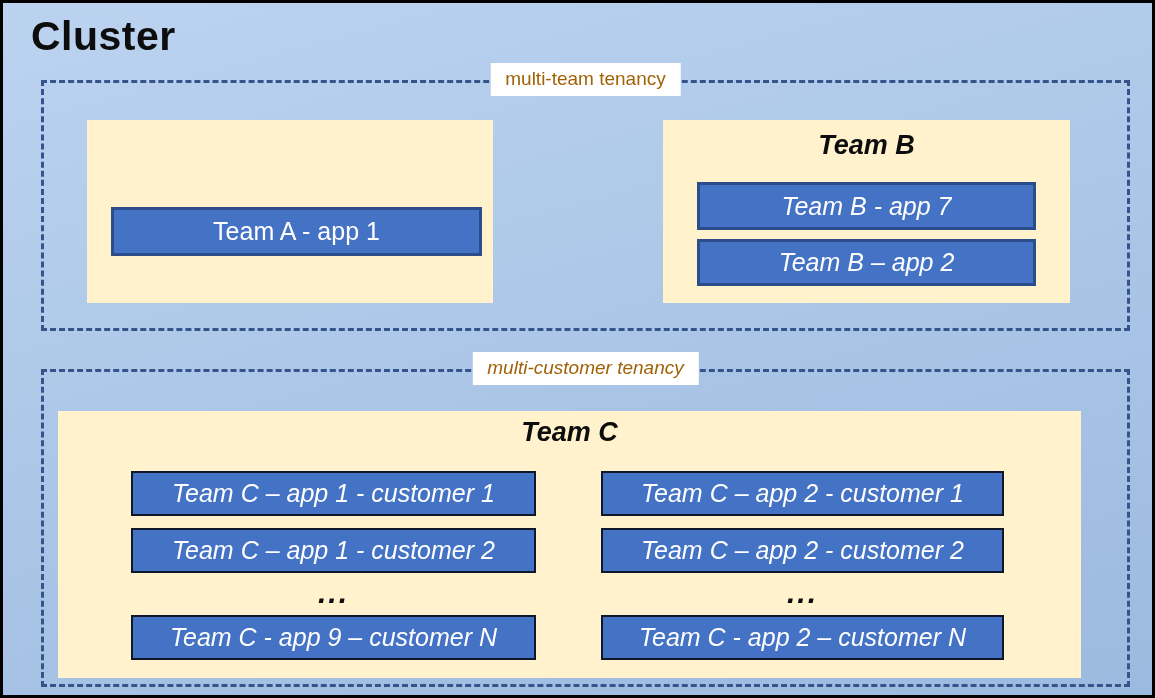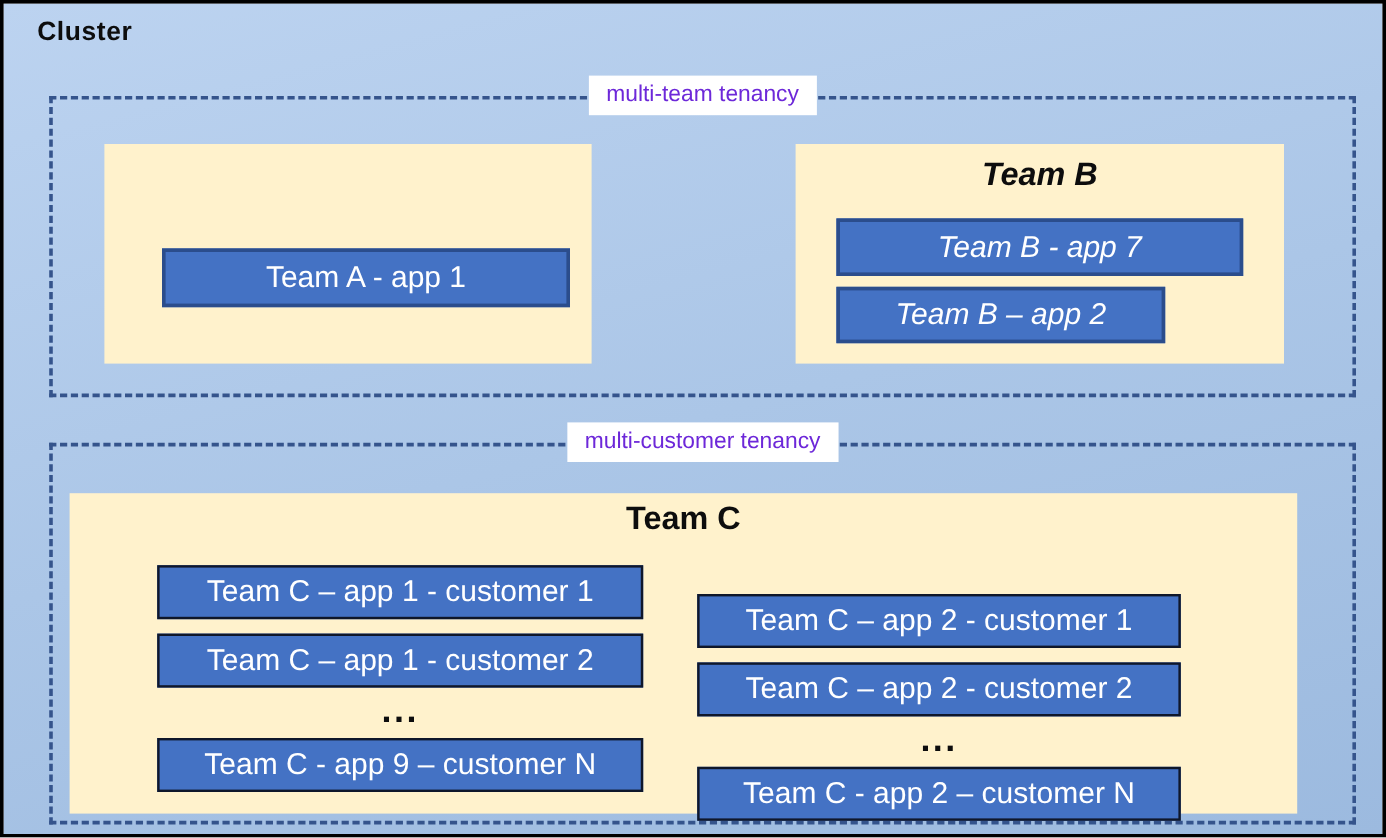--- a/index.html
+++ b/index.html
@@ -4,56 +4,56 @@
 <style>
   html,body{margin:0;padding:0;background:#fff;}
   .canvas{
     position:relative;width:1155px;height:698px;box-sizing:border-box;
     border:3px solid #000000;
     background:linear-gradient(165deg,#BCD3F0 0%,#ABC6E7 50%,#9CBADF 100%);
     font-family:"Liberation Sans",sans-serif;overflow:hidden;
   }
   .cluster-title{
     position:absolute;left:28px;top:10px;
-    font-size:22px;font-weight:700;color:#0D0D0D;letter-spacing:.5px;
+    font-size:41px;font-weight:700;color:#0D0D0D;letter-spacing:.5px;
   }
   .dashed-group{
     position:absolute;left:38px;width:1089px;box-sizing:border-box;
     border:3px dashed #35548C;
   }
   .group-top{top:77px;height:251px;}
-  .group-bottom{top:366px;height:318px;}
+  .group-bottom{top:366px;height:318px;font-style:italic;}
   .group-label{
     position:absolute;top:-20px;left:50%;transform:translateX(-50%);
-    background:#FFFFFF;padding:6px 15px;font-size:19px;color:#6d28d9;
+    background:#FFFFFF;padding:6px 15px;font-size:19px;color:#a16207;
     white-space:nowrap;line-height:1.1;
   }
   .team-box{position:absolute;background:#FFF2CC;}
   .team-a{left:43px;top:37px;width:406px;height:183px;}
   .team-b{left:619px;top:37px;width:407px;height:183px;font-style:italic;}
   .team-c{left:14px;top:39px;width:1023px;height:267px;}
   .team-title{
     position:absolute;left:0;width:100%;text-align:center;
     font-weight:700;font-size:27px;color:#0D0D0D;
   }
   .team-a .team-title,.team-b .team-title{top:10px;}
   .team-c .team-title{top:6px;}
   .app-box{
     position:absolute;box-sizing:border-box;background:#4472C4;
     display:flex;align-items:center;justify-content:center;
     color:#FFFFFF;font-size:25px;white-space:nowrap;
   }
   .ab-app{border:3px solid #2B4D8C;}
   .c-app{border:2px solid #0f172a;text-align:right;}
-  .app-a1{left:48px;top:87px;width:340px;height:49px;}
+  .app-a1{left:24px;top:87px;width:371px;height:49px;}
   .app-b1{left:34px;top:62px;width:339px;height:48px;}
-  .app-b2{left:34px;top:119px;width:274px;height:47px;}
+  .app-b2{left:34px;top:119px;width:339px;height:47px;}
   .c-col{position:absolute;top:60px;height:190px;}
   .c-col-1{left:73px;width:405px;}
-  .c-col-2{left:523px;width:403px;margin-top:24px;}
+  .c-col-2{left:543px;width:403px;}
   .c-row-1{left:0;top:0;width:100%;height:45px;}
   .c-row-2{left:0;top:57px;width:100%;height:45px;}
   .c-row-n{left:0;top:144px;width:100%;height:45px;}
   .ellipsis{
     position:absolute;left:0;top:100px;width:100%;height:44px;
     display:flex;align-items:center;justify-content:center;
     font-weight:700;font-size:30px;color:#0D0D0D;letter-spacing:2px;
   }
 </style>
 </head>

